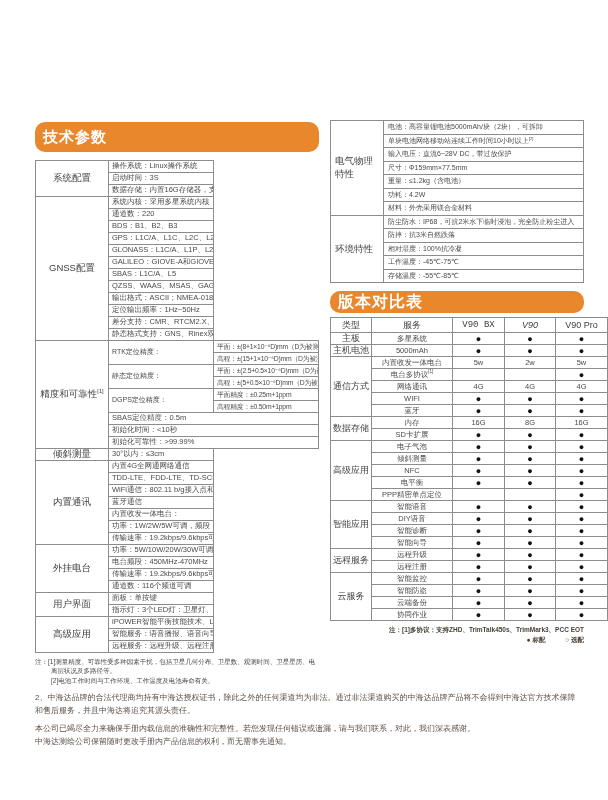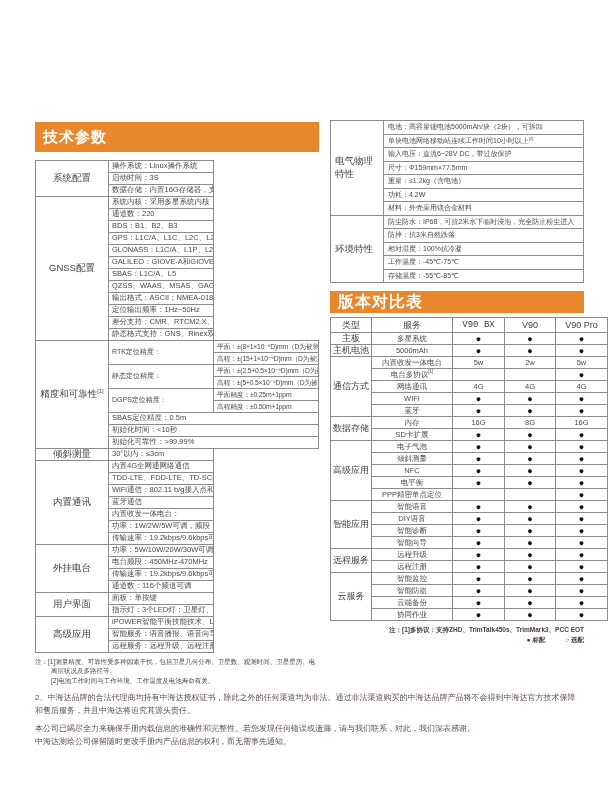--- a/index.html
+++ b/index.html
@@ -8,20 +8,21 @@
     font-family:"Liberation Sans","DejaVu Sans",sans-serif;
     color:#4a4a4a;overflow:hidden;
   }
   .page{position:absolute;inset:0;}
 
   
   .sec-header{
     background:#e8872b;color:#ffffff;font-weight:bold;
     display:flex;align-items:center;padding-left:8px;
     letter-spacing:1px;
+    border-radius:10px;
   }
   .sec-header.big{height:30px;font-size:15px;}
   .sec-header.small{height:22px;font-size:16px;margin-top:8px;}
 
   
   .col-left{position:absolute;left:35px;top:122px;width:284px;}
   table{border-collapse:collapse;width:100%;table-layout:fixed;}
   td,th{border:1px solid #8c8c8c;overflow:hidden;white-space:nowrap;}
 
   .tech-table{margin-top:8px;}
@@ -269,21 +270,21 @@
 
     <div class="sec-header small">
       <span>版本对比表</span>
     </div>
     <table class="version-table">
       <thead>
           <tr id="ver-head">
             <th style="width: 36px;">类型</th>
             <th style="width: 76px;">服务</th>
             <th style="width: 47px; font-family: Liberation Mono, monospace;">V90 BX</th>
-            <th style="width: 46px;">V90</th>
+            <th style="width: 46px; font-style: italic;">V90</th>
             <th style="width: 47px;">V90 Pro</th>
           </tr>
         </thead>
       <tbody id="ver-body">
           <tr>
             <td class="type" rowspan="1">主板</td>
             <td>多星系统</td>
             <td class="bullet">●</td>
             <td class="bullet">●</td>
             <td class="bullet">●</td>

